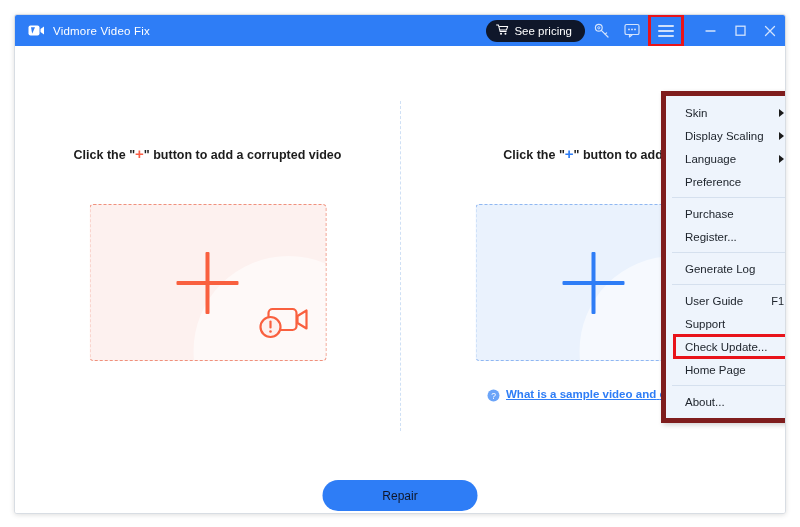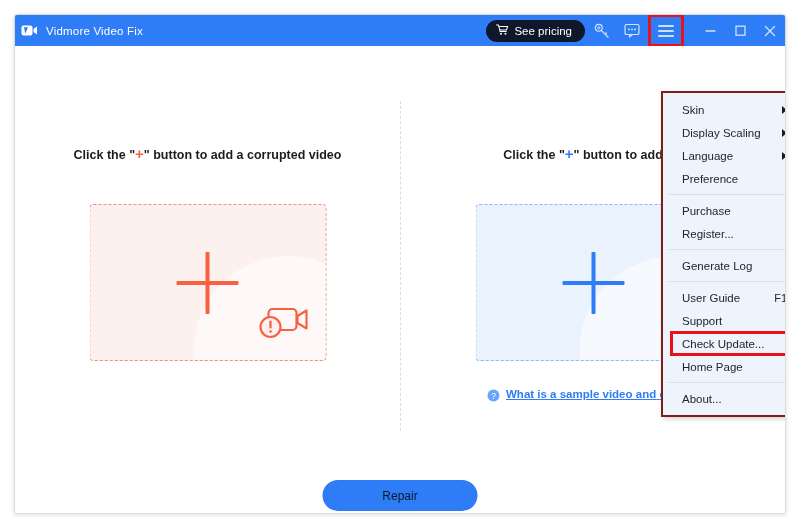--- a/index.html
+++ b/index.html
@@ -27,21 +27,21 @@
     overflow: hidden;
   }
 
   
   .titlebar {
     position: relative;
     height: 31px;
     background: #2e7df6;
     display: flex;
     align-items: center;
-    padding-left: 5px;
+    padding-left: 12px;
   }
   .logo-icon {
     width: 18px; height: 18px;
     display: flex; align-items: center; justify-content: center;
     flex: 0 0 auto;
   }
   .app-title {
     color: #ffffff;
     font-size: 11.5px;
     margin-left: 8px;
@@ -206,21 +206,21 @@
     display: flex; align-items: center; justify-content: center;
     cursor: pointer;
   }
 
   
   .menu {
     position: absolute;
     left: 646px; top: 45px;
     width: 140px;
     background: #eef4fc;
-    border: 2px solid #7f1d1d;
+    border: 5px solid #7f1d1d;
     box-shadow: 2px 2px 5px rgba(0,0,0,0.18);
     padding: 5px 0;
     z-index: 40;
   }
   .menu-item {
     position: relative;
     height: 23px;
     display: flex;
     align-items: center;
     padding-left: 19px;

